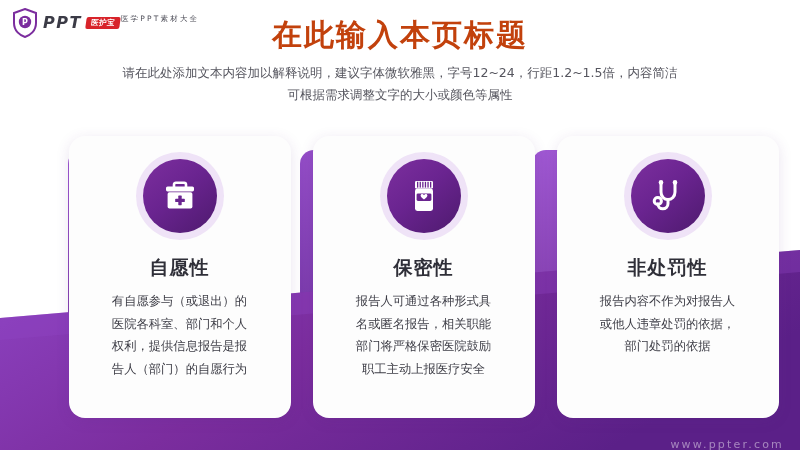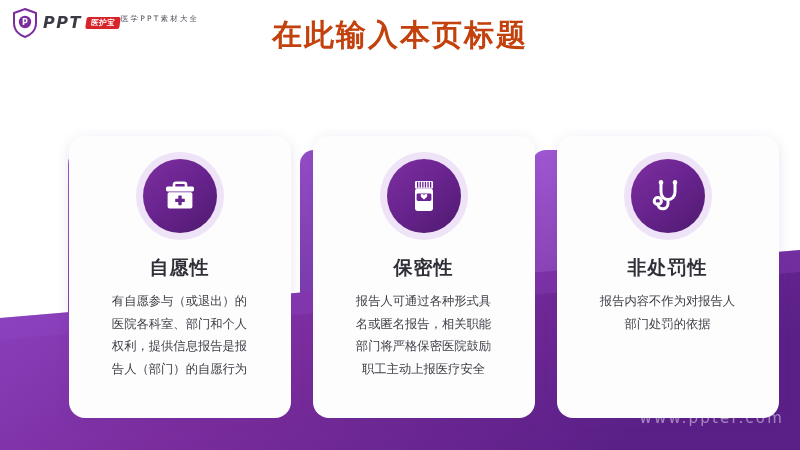--- a/index.html
+++ b/index.html
@@ -94,22 +94,22 @@
   .card-body {
     margin-top:13px;
     width:186px;
     font-size:12.3px; color:#3d3d46;
     line-height:1.85; text-align:center;
   }
   .card-body div { white-space:nowrap; }
 
   
   .footer {
-    position:absolute; right:16px; bottom:24px;
-    font-size:15px; letter-spacing:2.2px;
+    position:absolute; right:16px; bottom:0;
+    font-size:11px; letter-spacing:2.2px;
     color:rgba(255,255,255,.45);
     line-height:1;
   }
 </style>
 </head>
 <body>
 
 <div id="slide">
 
   <div class="bg-layer">
@@ -149,20 +149,24 @@
       <div class="logo-row1">
         <span class="logo-ppt">PPT</span>
         <span class="logo-badge">医护宝</span>
       </div>
       <div class="logo-sub">医学PPT素材大全</div>
     </div>
   </div>
 
   <div class="title">在此输入本页标题</div>
 
+  <div class="subtitle">
+    <div>请在此处添加文本内容加以解释说明，建议字体微软雅黑，字号12~24，行距1.2~1.5倍，内容简洁</div>
+    <div>可根据需求调整文字的大小或颜色等属性</div>
+  </div>
 
   <div class="cards">
 
     <div class="card">
       <div class="icon-wrap">
         <div class="icon-circle">
           <svg width="36" height="32" viewBox="0 0 36 32">
             <path d="M12 7 V4.6 C12 3.5 12.8 2.8 13.9 2.8 H22.1 C23.2 2.8 24 3.5 24 4.6 V7" fill="none" stroke="#ffffff" stroke-width="2.6" stroke-linecap="round"></path>
             <rect x="4" y="6.4" width="28" height="5" rx="1.6" fill="#ffffff"></rect>
             <rect x="5.6" y="12.2" width="24.8" height="16.4" rx="1.8" fill="#ffffff"></rect>
@@ -218,20 +222,21 @@
             <circle cx="11" cy="4.4" r="2.3" fill="#ffffff"></circle>
             <circle cx="25" cy="4.4" r="2.3" fill="#ffffff"></circle>
             <path d="M18 21.6 V25.5 C18 28.6 15.6 30.8 12.8 30.8 C10 30.8 7.8 28.6 7.8 25.8" fill="none" stroke="#ffffff" stroke-width="3" stroke-linecap="round"></path>
             <circle cx="7.8" cy="23" r="3.6" fill="none" stroke="#ffffff" stroke-width="3"></circle>
           </svg>
         </div>
       </div>
       <div class="card-title">非处罚性</div>
       <div class="card-body">
         <div>报告内容不作为对报告人</div>
+        <div>或他人违章处罚的依据，</div>
         <div>部门处罚的依据</div>
       </div>
     </div>
 
   </div>
 
   <div class="footer">www.ppter.com</div>
 
 </div>
 

